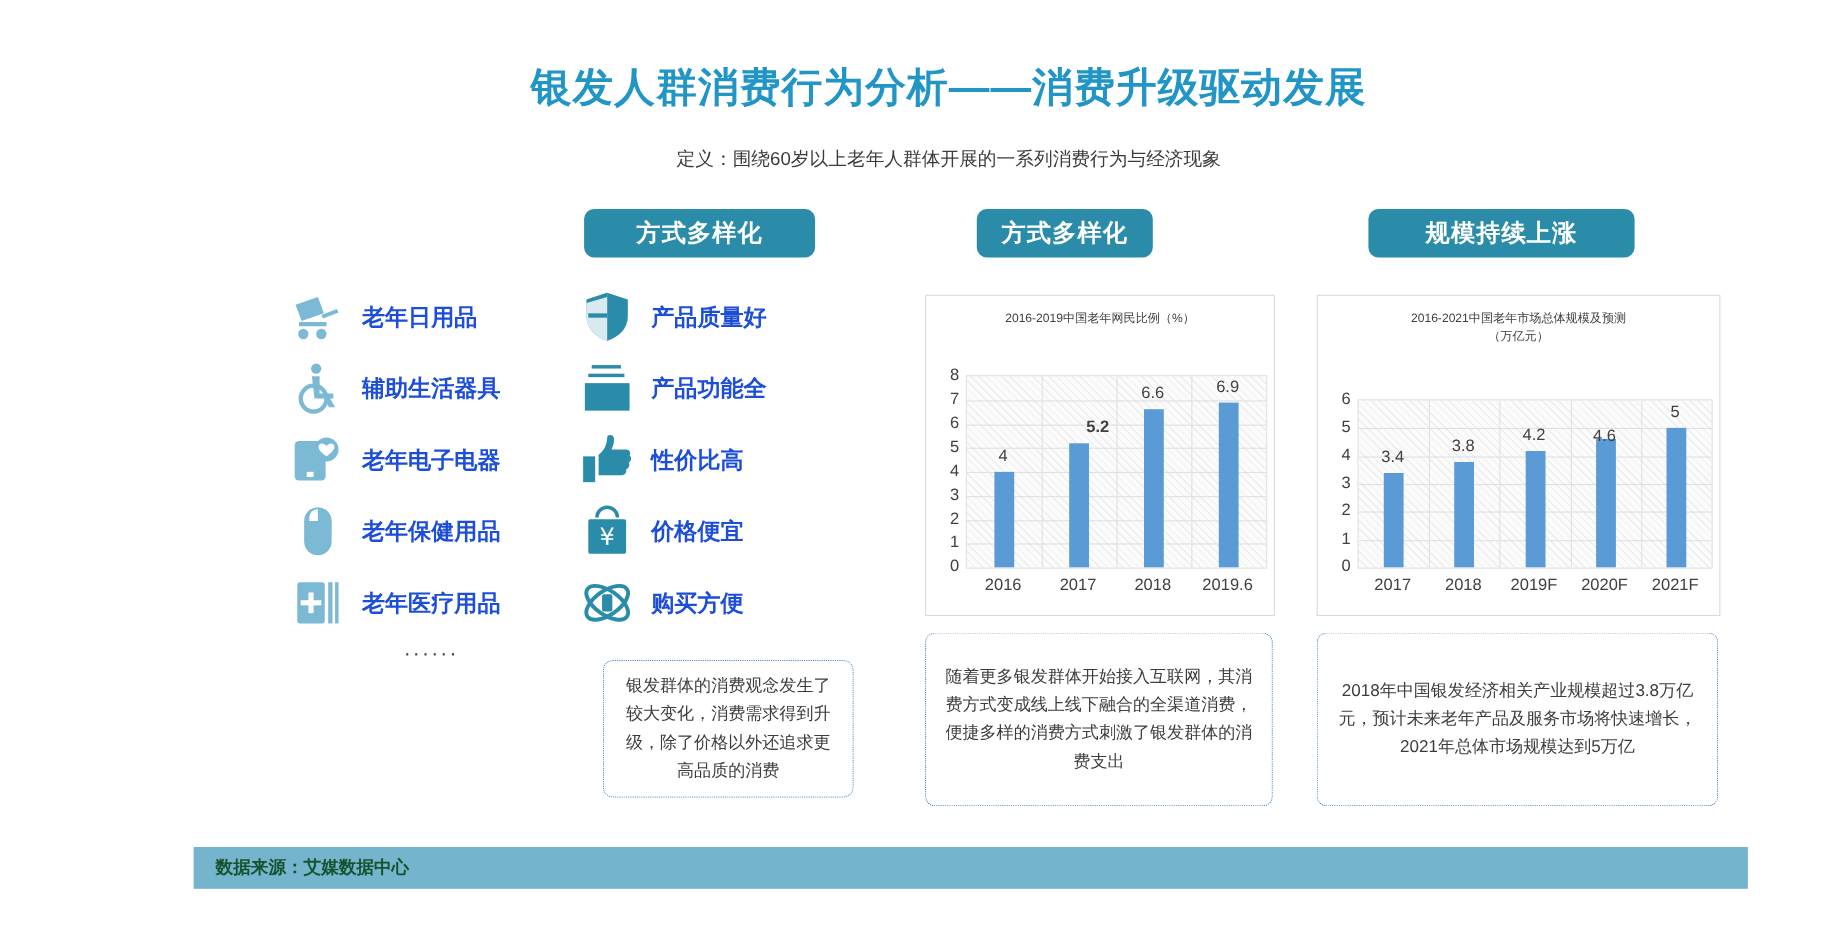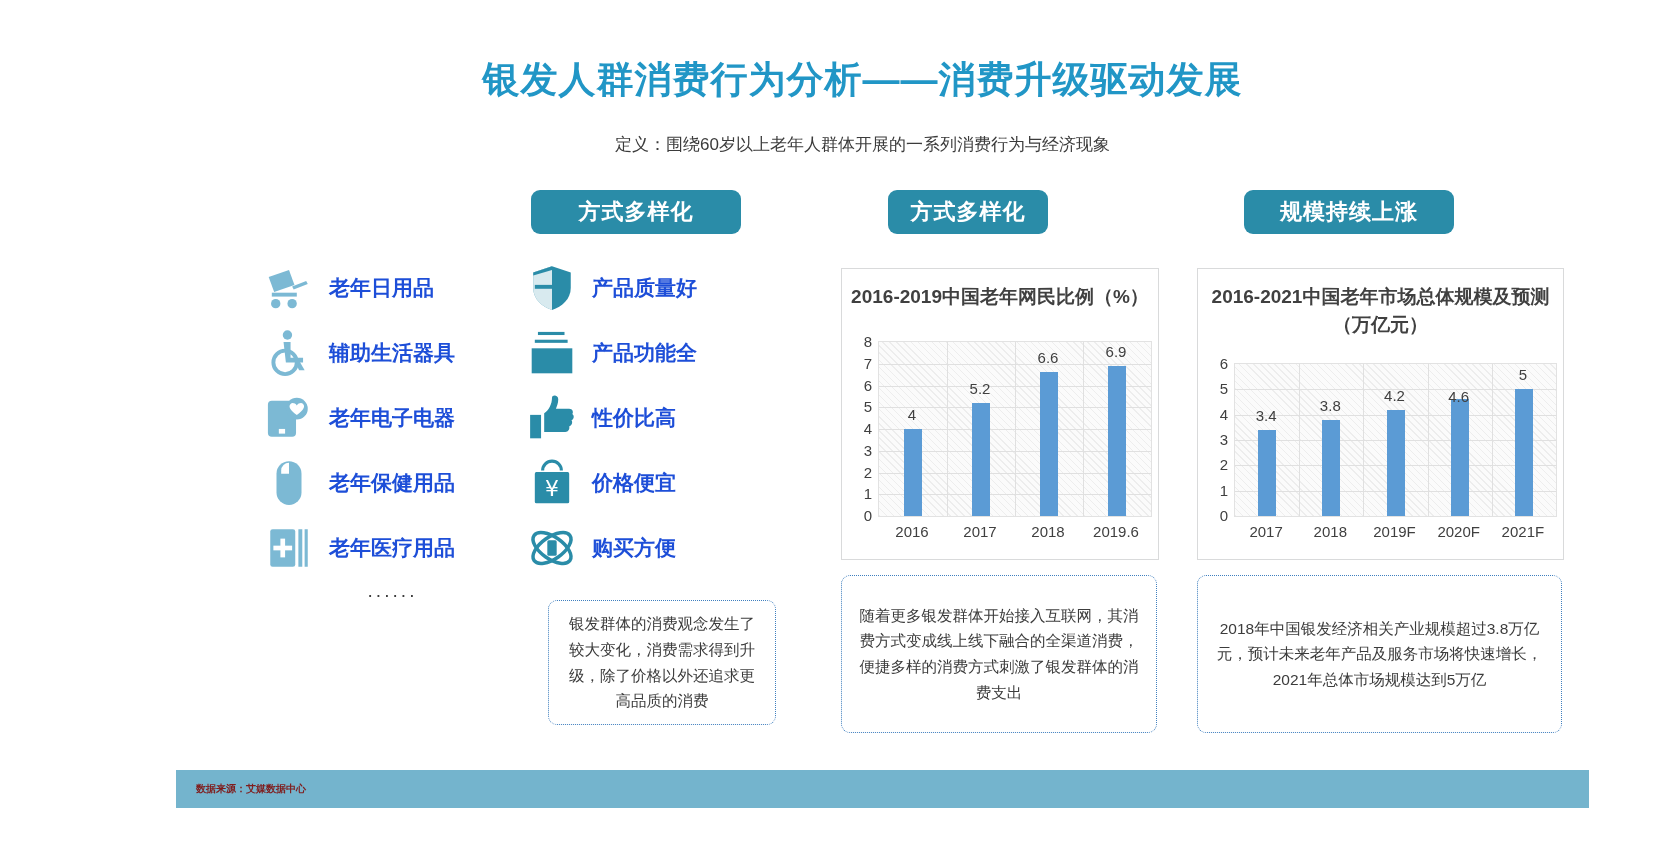--- a/index.html
+++ b/index.html
@@ -33,21 +33,21 @@
     background:#2a8ca8;
     border-radius:9px;
     color:#ffffff;
     font-size:22px;font-weight:bold;
     display:flex;align-items:center;justify-content:center;
     letter-spacing:1px;
   }
   #pill-0{left:224px;top:190px;width:210px;}
   #pill-1{left:483px;top:190px;width:210px;}
   #pill-2{left:840px;top:190px;width:160px;}
-  #pill-3{left:1196px;top:190px;width:210px;}
+  #pill-3{left:1196px;top:190px;width:242px;}
 
   
   .icon-list{position:absolute;}
   #list-0{left:215px;top:255px;width:250px;}
   #list-1{left:478px;top:255px;width:250px;}
   .icon-row{
     display:flex;align-items:center;
     height:65px;
   }
   .icon-box{
@@ -68,22 +68,22 @@
   
   .chart-card{
     position:absolute;
     background:#ffffff;
     border:1px solid #d9dadb;
   }
   #chart-card-0{left:793px;top:268px;width:316px;height:290px;}
   #chart-card-1{left:1149px;top:268px;width:365px;height:290px;}
   .chart-title{
     text-align:center;
-    font-size:19px;color:#404040;
-    padding-top:14px;line-height:1.45;font-weight:bold;
+    font-size:11px;color:#404040;
+    padding-top:14px;line-height:1.45;
   }
   .plot-wrap{position:relative;}
   .ytick{
     position:absolute;right:4px;
     font-size:15px;color:#404040;
     transform:translateY(-50%);
     text-align:right;
   }
   .plot{
     position:absolute;top:0;bottom:0;
@@ -139,21 +139,21 @@
   #note-2{left:1149px;top:575px;width:365px;height:158px;}
 
   
   .footer{
     position:absolute;left:128px;top:770px;
     width:1413px;height:38px;
     background:#74b4cd;
     display:flex;align-items:center;
   }
   .footer-text{
-    color:#7f1d1d;font-size:10px;font-weight:bold;
+    color:#14532d;font-size:16px;font-weight:bold;
     margin-left:20px;
   }
 </style>
 </head>
 <body>
 
 <div class="slide">
 
   <div class="title">银发人群消费行为分析——消费升级驱动发展</div>
   <div class="subtitle">定义：围绕60岁以上老年人群体开展的一系列消费行为与经济现象</div>
@@ -331,21 +331,21 @@
         <div class="ytick" style="top: 178.25px; right: 288px;">1</div>
         <div class="ytick" style="top: 156.5px; right: 288px;">2</div>
         <div class="ytick" style="top: 134.75px; right: 288px;">3</div>
         <div class="ytick" style="top: 113px; right: 288px;">4</div>
         <div class="ytick" style="top: 91.25px; right: 288px;">5</div>
         <div class="ytick" style="top: 69.5px; right: 288px;">6</div>
         <div class="ytick" style="top: 47.75px; right: 288px;">7</div>
         <div class="ytick" style="top: 26px; right: 288px;">8</div>
         <div class="bar-val" style="left: 70px; top: 91px;">4</div>
         <div class="xtick" style="left: 70px; top: 208px;">2016</div>
-        <div class="bar-val" style="left: 138px; top: 64.9px;">5.2</div>
+        <div class="bar-val" style="left: 156px; top: 64.9px; font-weight: bold;">5.2</div>
         <div class="xtick" style="left: 138px; top: 208px;">2017</div>
         <div class="bar-val" style="left: 206px; top: 34.45px;">6.6</div>
         <div class="xtick" style="left: 206px; top: 208px;">2018</div>
         <div class="bar-val" style="left: 274px; top: 27.925px;">6.9</div>
         <div class="xtick" style="left: 274px; top: 208px;">2019.6</div>
       </div>
   </div>
 
   <div class="chart-card" id="chart-card-1">
     <div class="chart-title">

